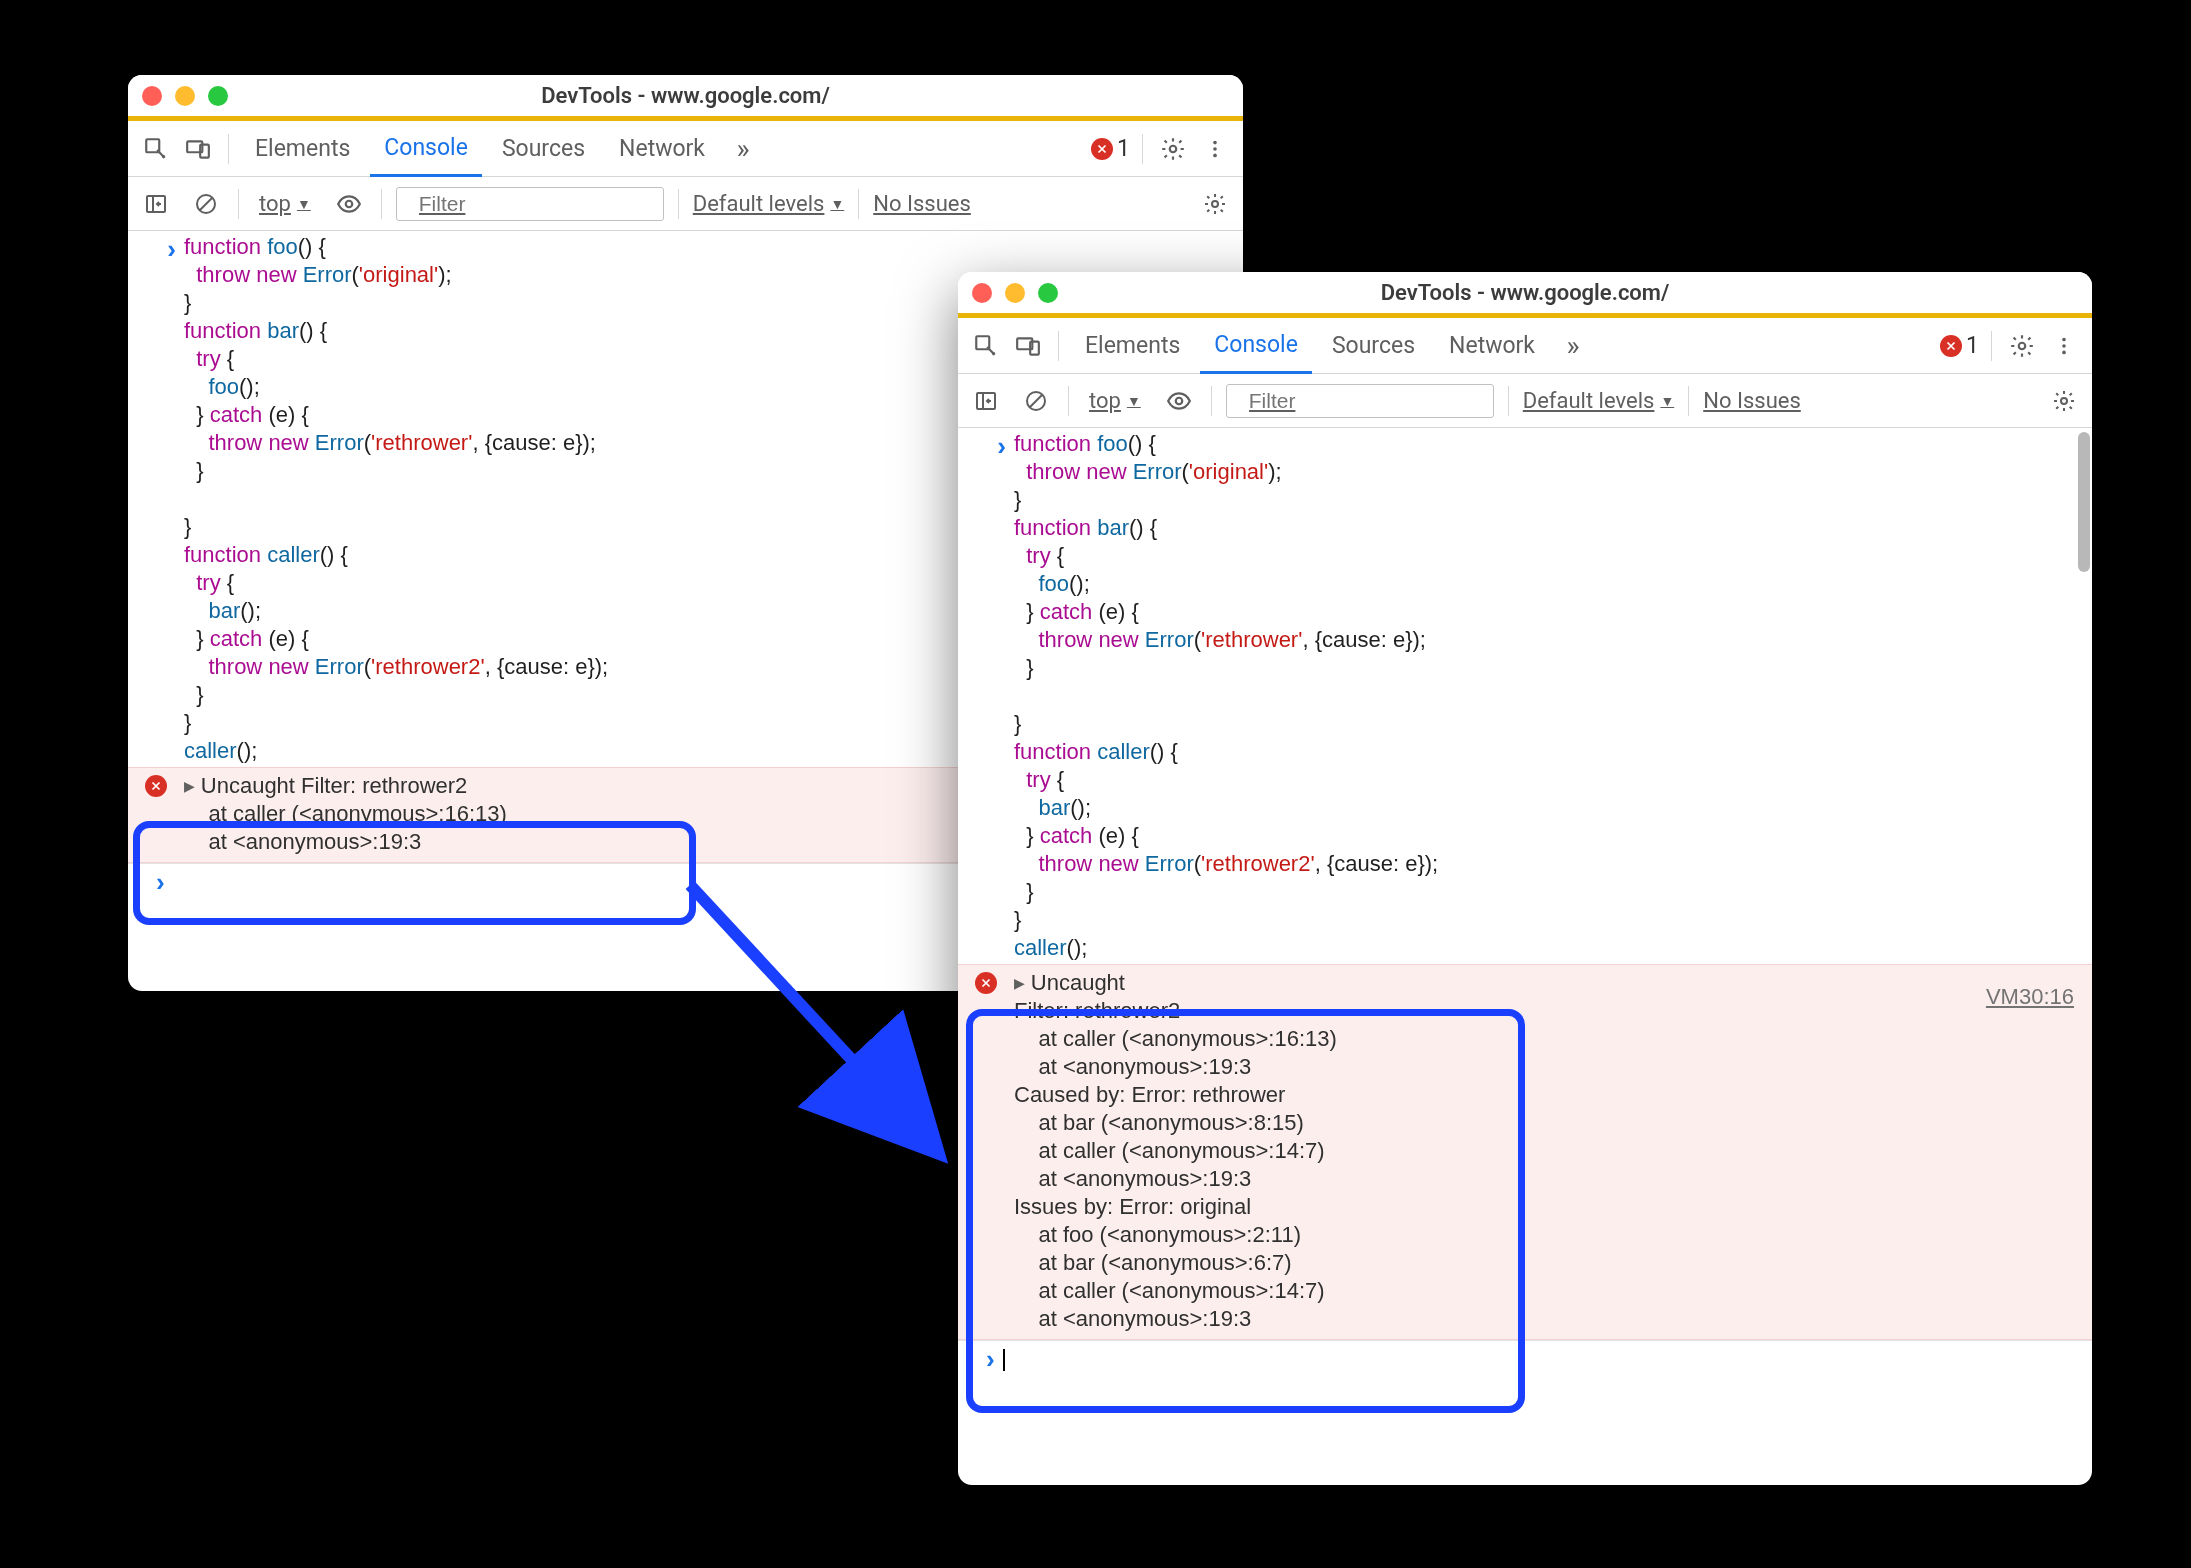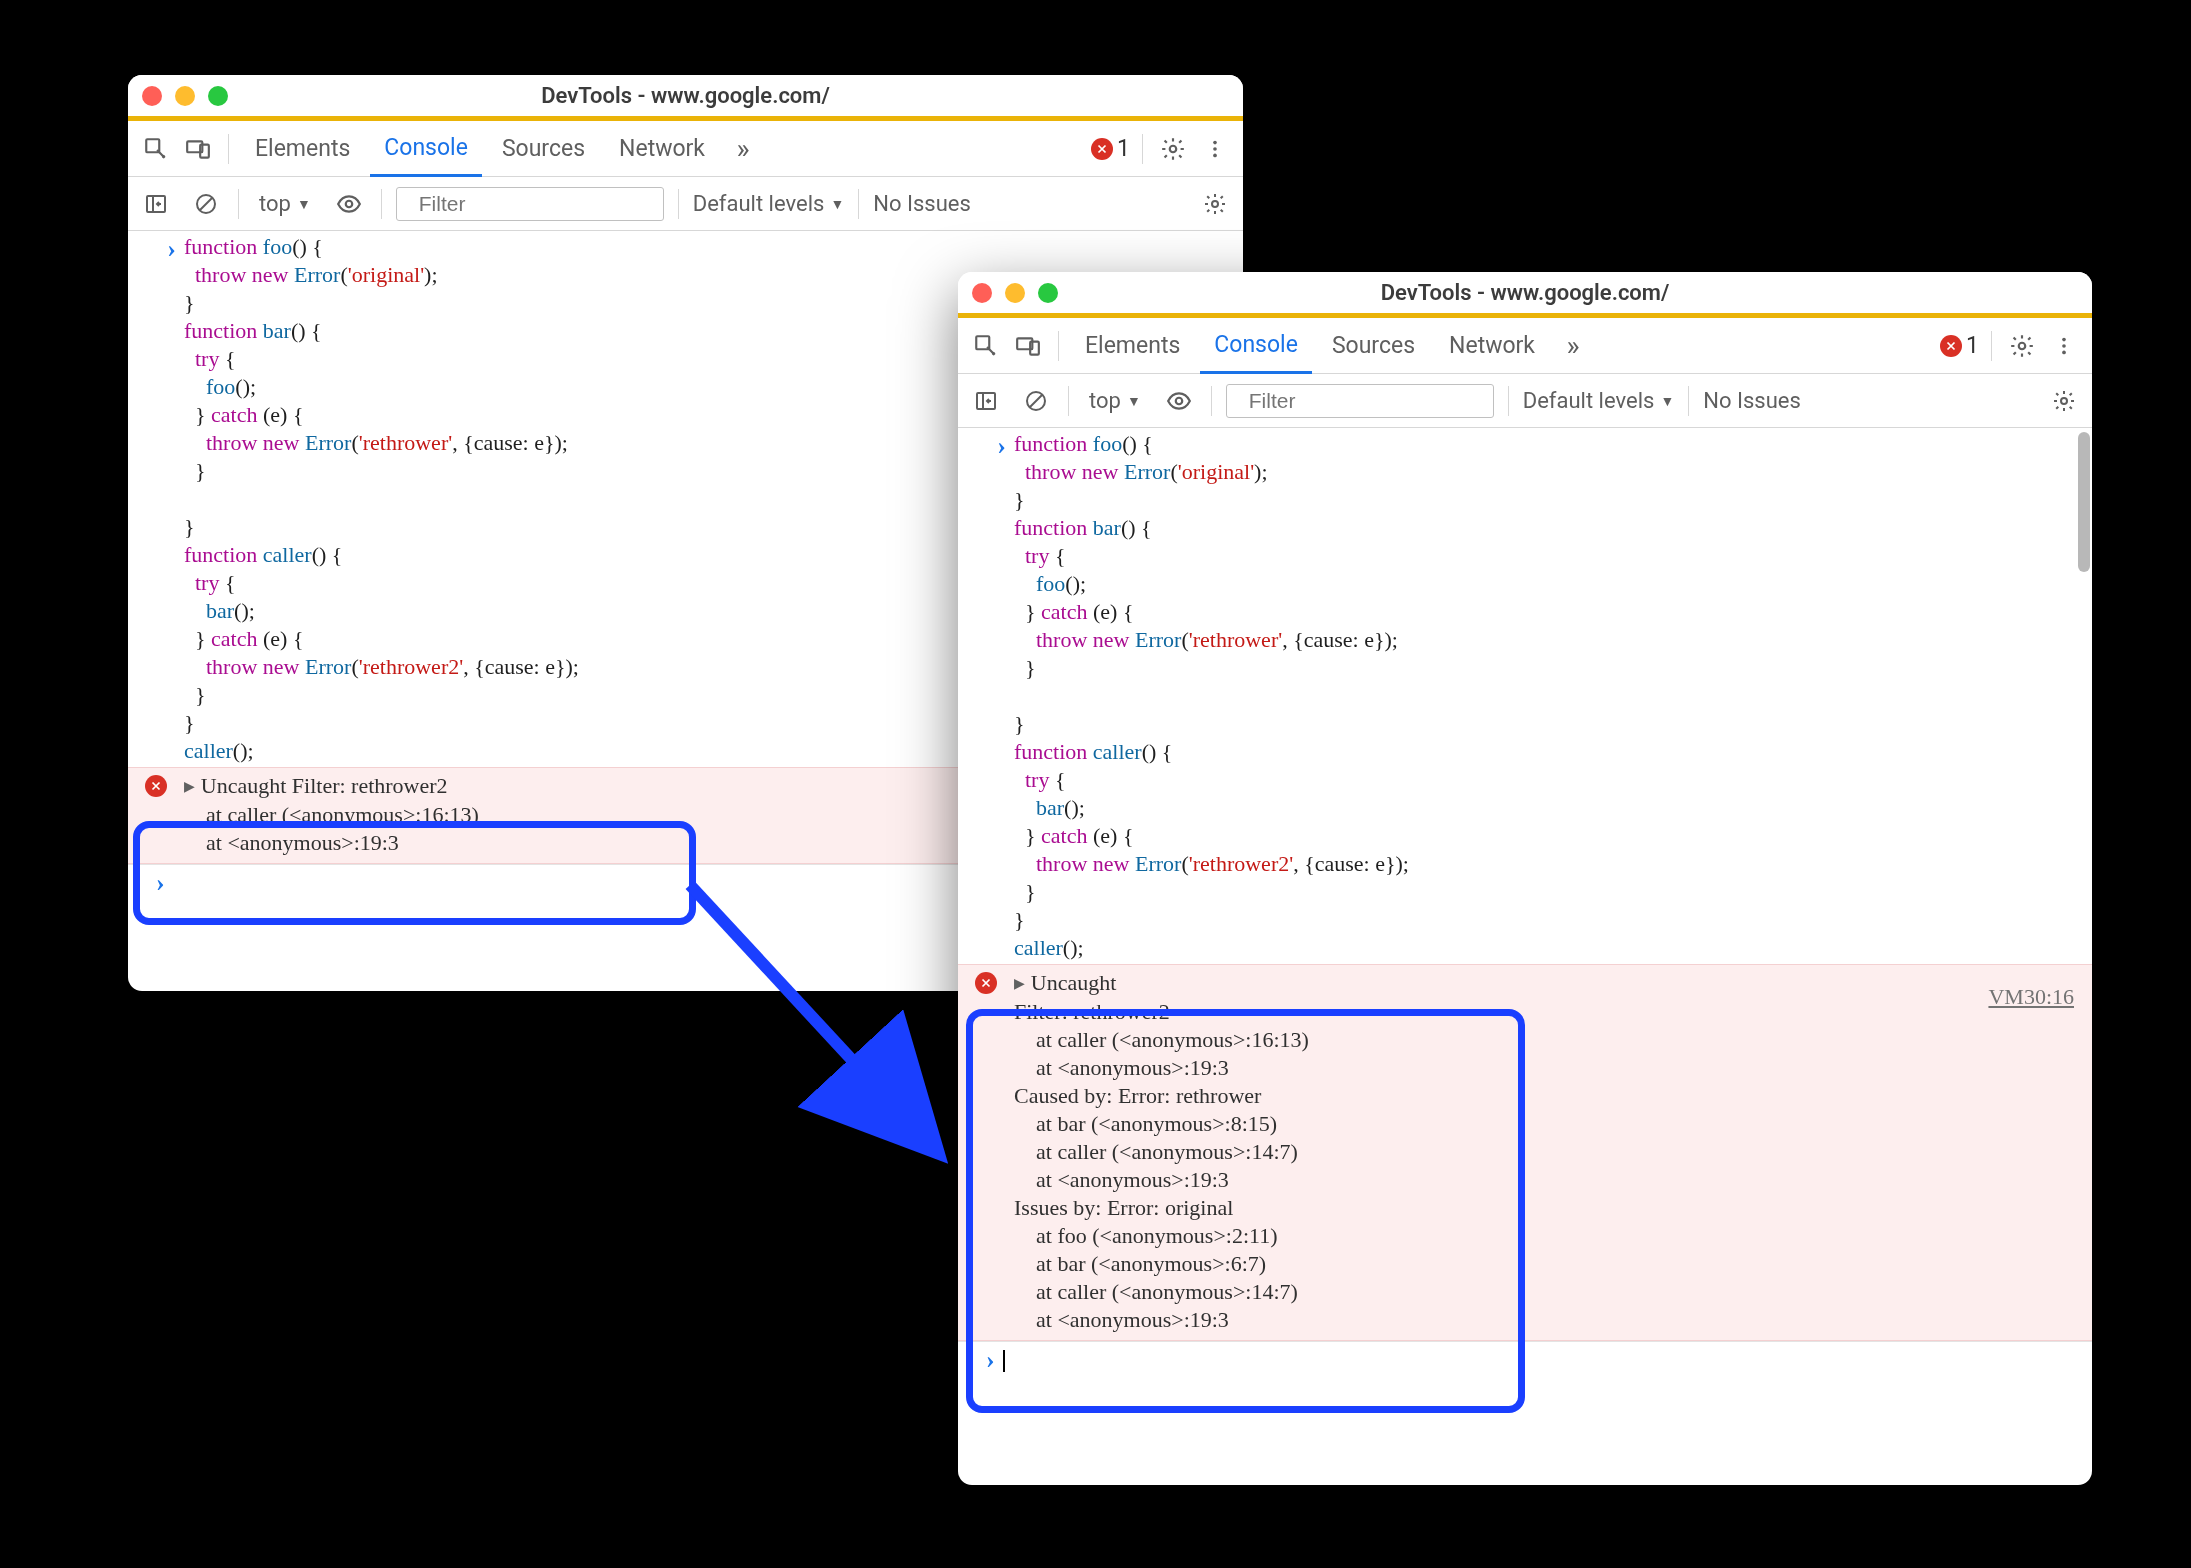--- a/index.html
+++ b/index.html
@@ -91,20 +91,21 @@
 
   .filterbar {
     height: 54px;
     display: flex;
     align-items: center;
     padding: 0 10px;
     gap: 14px;
     border-bottom: 1px solid #d7d7d7;
     font-size: 22px;
     color: #5f5f5f;
+    text-decoration: underline;
   }
   .context-sel {
     display: flex; align-items: center; gap: 6px;
     padding: 0 6px;
   }
   .filter-input {
     border: 1px solid #c0c0c0;
     border-radius: 3px;
     height: 34px;
     padding: 0 22px;
@@ -113,21 +114,21 @@
     background: #fff;
   }
   .levels {
     display: flex; align-items: center; gap: 6px;
   }
   .fb-sep { width: 1px; height: 30px; background: #d7d7d7; }
 
   .console-body {
     flex: 1;
     overflow: hidden;
-    font-family: Liberation Serif, serif;
+    font-family: Liberation Sans, sans-serif;
     font-size: 22px;
     line-height: 28px;
     position: relative;
   }
   .row {
     display: flex;
     padding: 2px 8px 2px 0;
   }
   .gutter {
     width: 56px;

